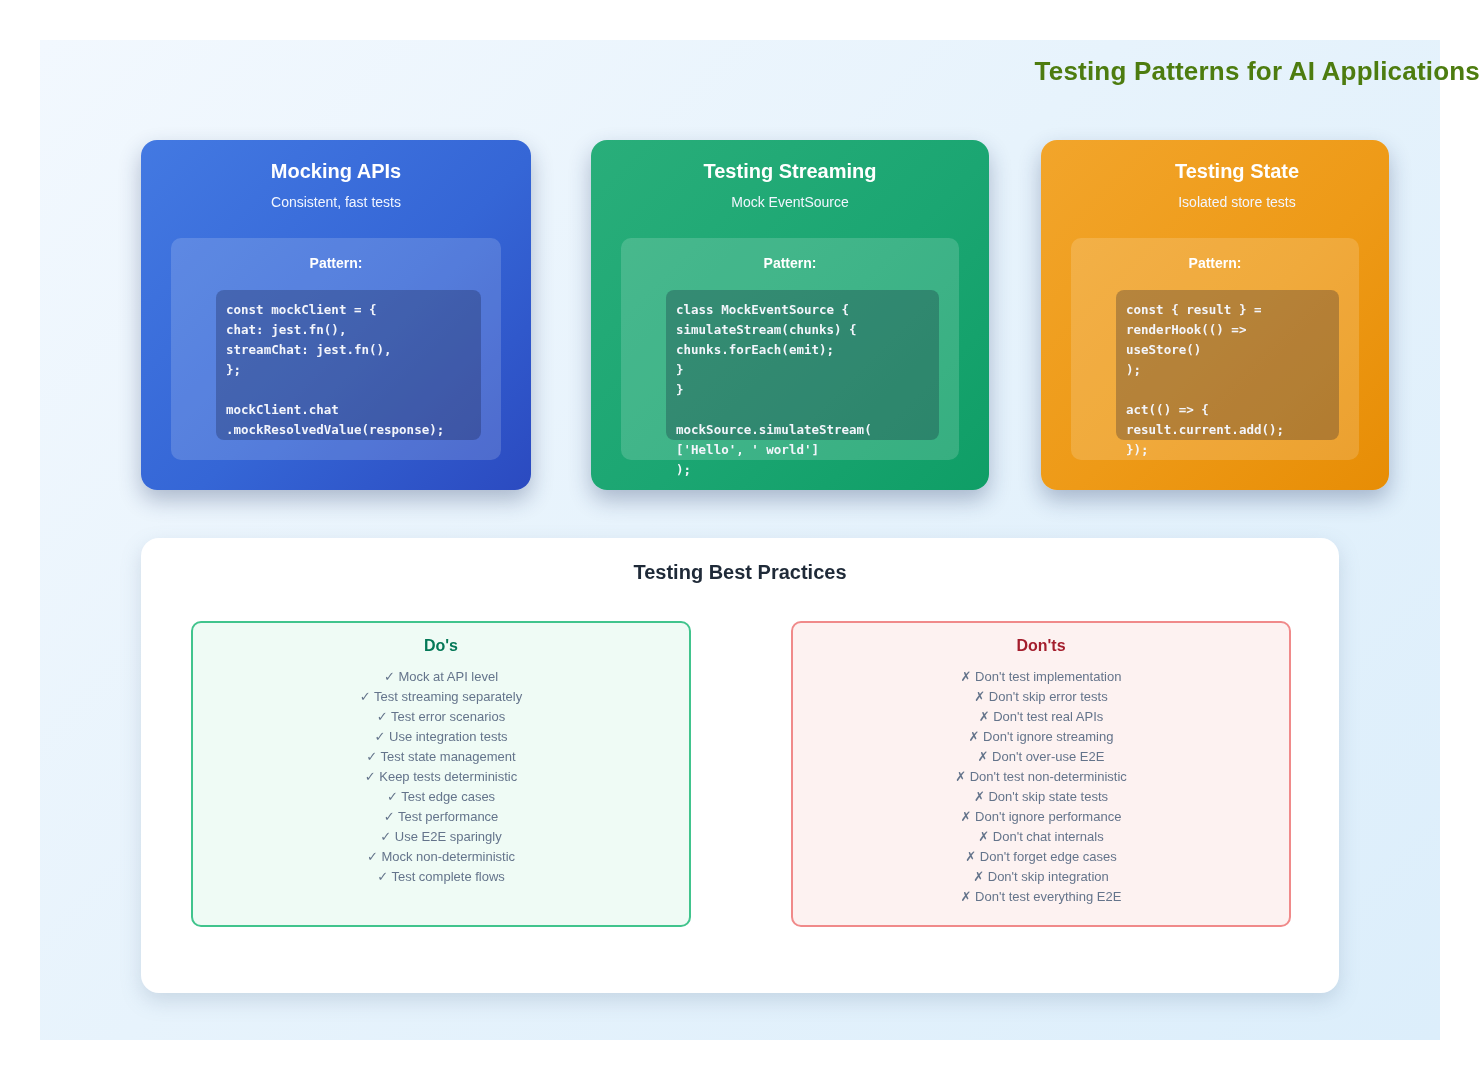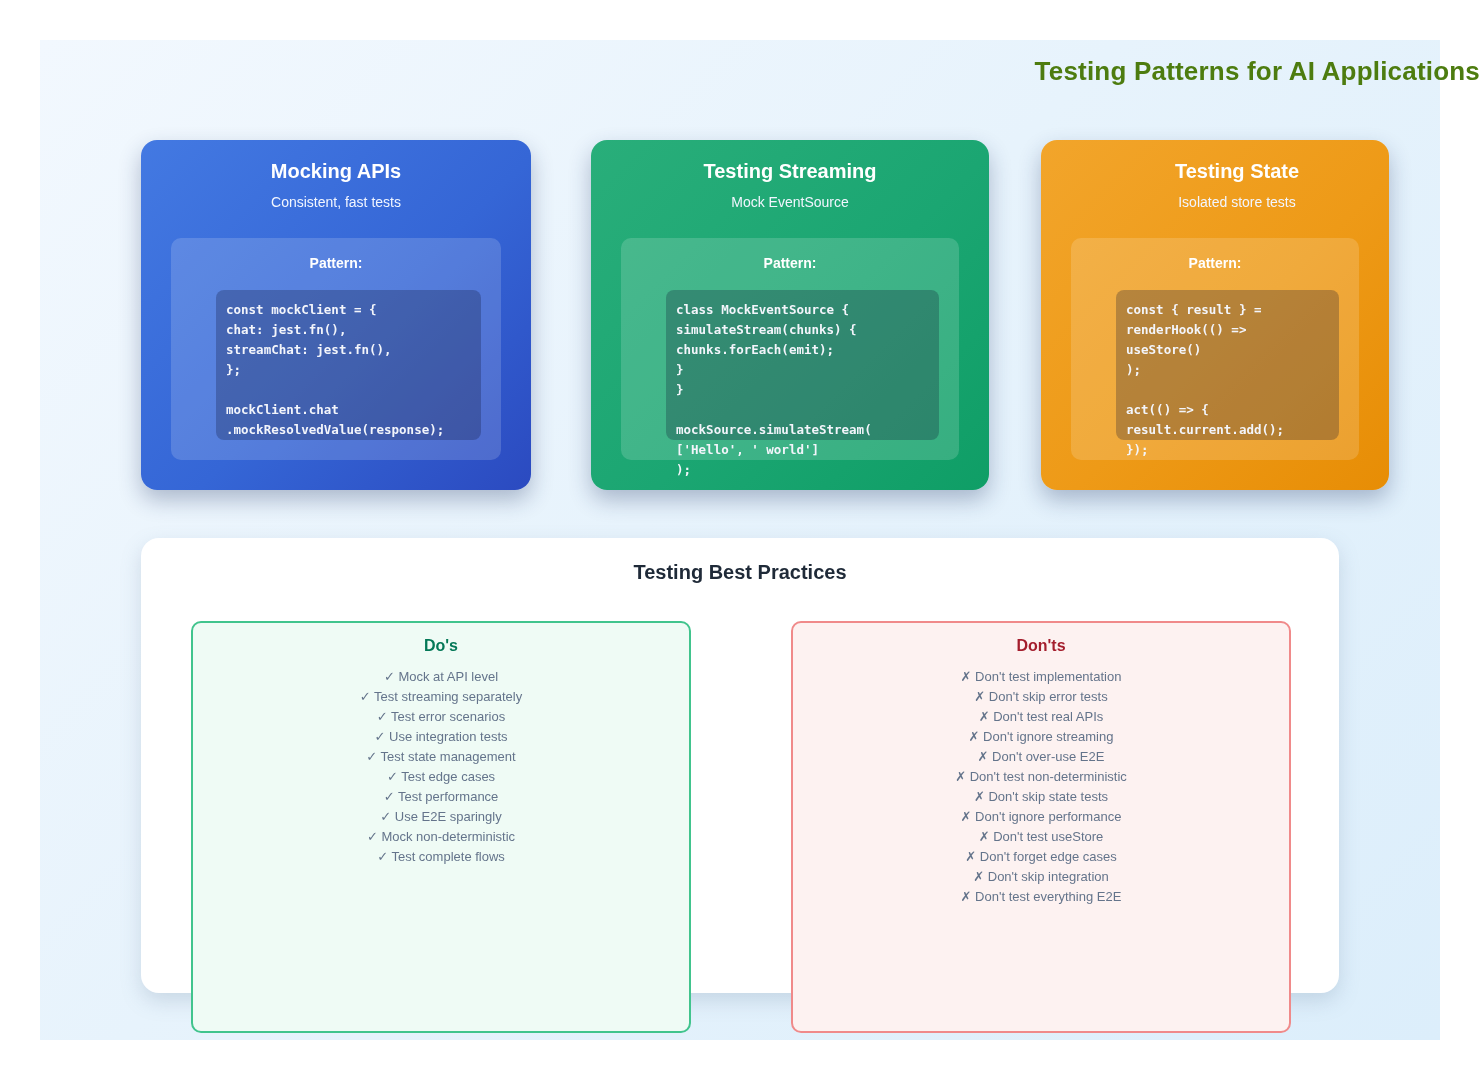--- a/index.html
+++ b/index.html
@@ -49,21 +49,21 @@
 
   
   .bp-card {
     position:absolute; left:141px; top:538px; width:1198px; height:455px;
     background:#ffffff; border-radius:18px;
     box-shadow:0 8px 20px rgba(110,135,165,0.25);
   }
   .bp-title { margin-top:23px; text-align:center; font-size:20px; font-weight:bold; color:#1f2a38; }
 
   .bp-box {
-    position:absolute; top:83px; width:500px; height:412px;
+    position:absolute; top:83px; width:500px; height:306px;
     border-radius:10px; text-align:center;
   }
   .dos-box   { left:50px;  border:2px solid #41c48d; background:#effbf5; }
   .donts-box { left:650px; border:2px solid #f08a8a; background:#fdf2f1; }
 
   .box-title { margin-top:14px; font-size:16px; font-weight:bold; }
   .dos-box .box-title   { color:#047857; }
   .donts-box .box-title { color:#a41e2d; }
 
   .bp-list { list-style:none; margin-top:12px; }
@@ -135,39 +135,40 @@
     <h2 class="bp-title">Testing Best Practices</h2>
 
     <div class="bp-box dos-box">
       <h3 class="box-title">Do's</h3>
       <ul class="bp-list">
         <li class="bp-item">✓ Mock at API level</li>
         <li class="bp-item">✓ Test streaming separately</li>
         <li class="bp-item">✓ Test error scenarios</li>
         <li class="bp-item">✓ Use integration tests</li>
         <li class="bp-item">✓ Test state management</li>
+        <li class="bp-item">✓ Keep tests deterministic</li>
         <li class="bp-item">✓ Test edge cases</li>
         <li class="bp-item">✓ Test performance</li>
         <li class="bp-item">✓ Use E2E sparingly</li>
         <li class="bp-item">✓ Mock non-deterministic</li>
         <li class="bp-item">✓ Test complete flows</li>
       </ul>
     </div>
 
     <div class="bp-box donts-box">
       <h3 class="box-title">Don'ts</h3>
       <ul class="bp-list">
         <li class="bp-item">✗ Don't test implementation</li>
         <li class="bp-item">✗ Don't skip error tests</li>
         <li class="bp-item">✗ Don't test real APIs</li>
         <li class="bp-item">✗ Don't ignore streaming</li>
         <li class="bp-item">✗ Don't over-use E2E</li>
         <li class="bp-item">✗ Don't test non-deterministic</li>
         <li class="bp-item">✗ Don't skip state tests</li>
         <li class="bp-item">✗ Don't ignore performance</li>
-        <li class="bp-item">✗ Don't test useStore</li>
+        <li class="bp-item">✗ Don't chat internals</li>
         <li class="bp-item">✗ Don't forget edge cases</li>
         <li class="bp-item">✗ Don't skip integration</li>
         <li class="bp-item">✗ Don't test everything E2E</li>
       </ul>
     </div>
   </section>
 </div>
 
 </body></html>

